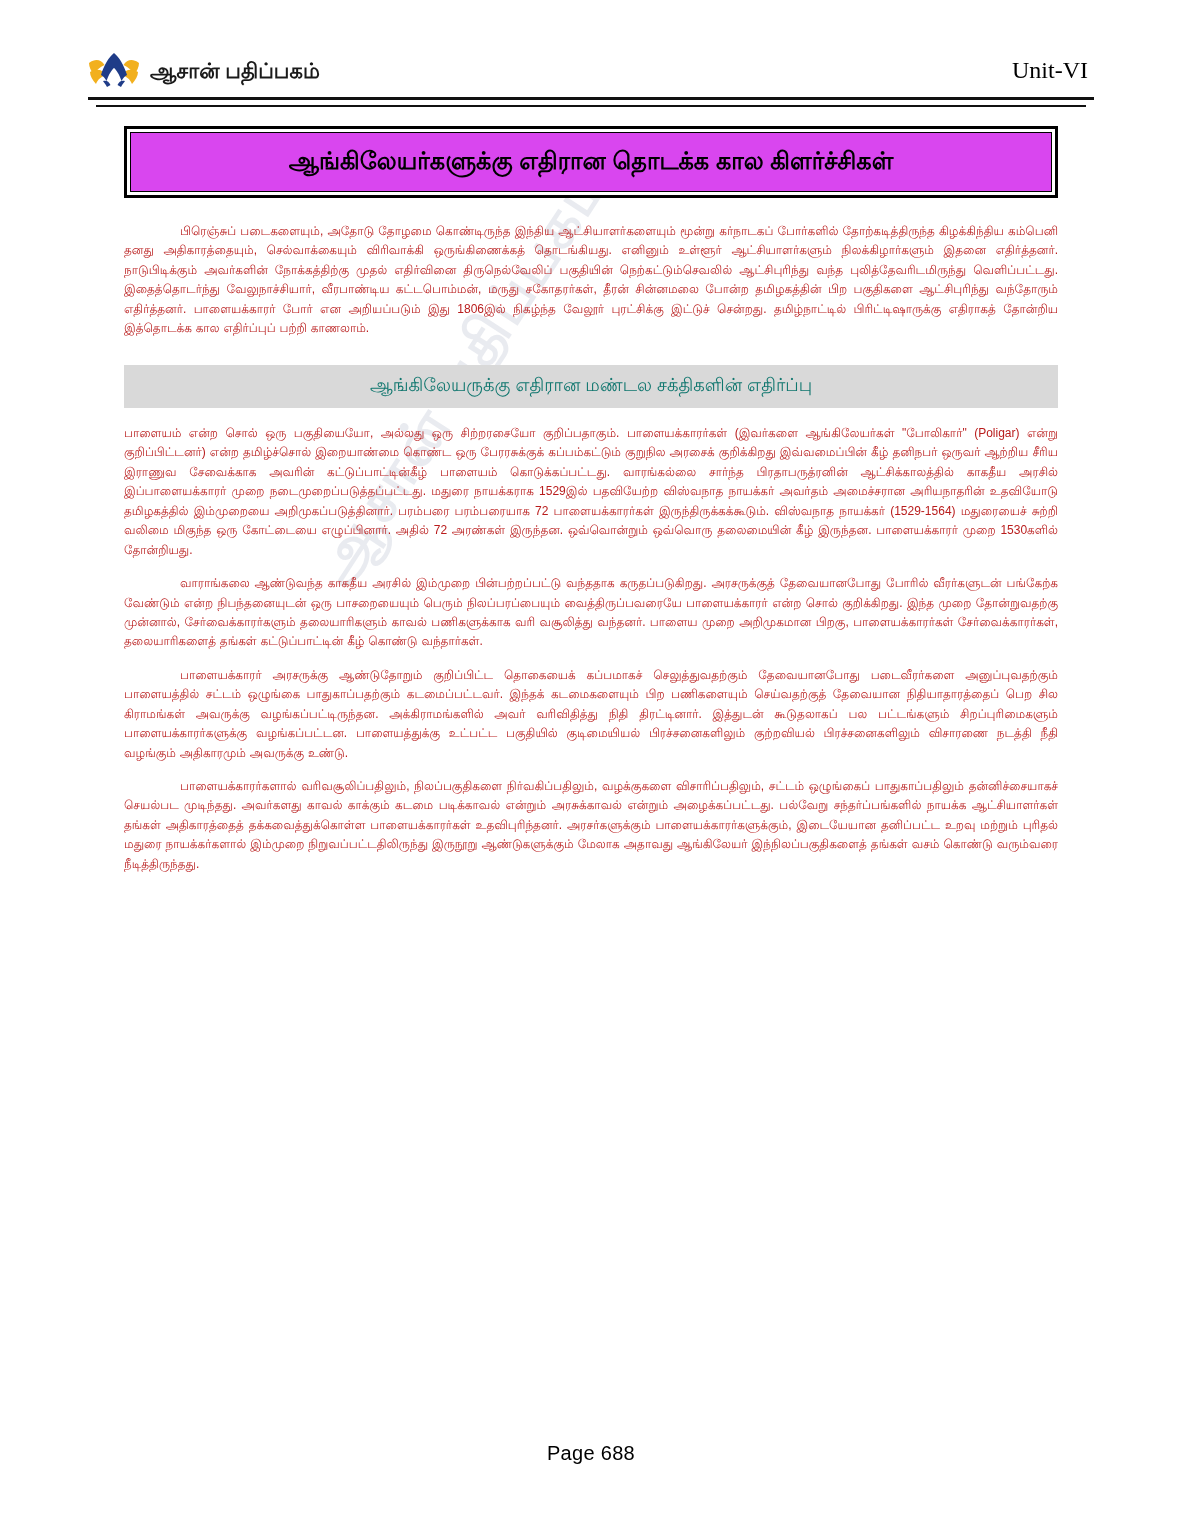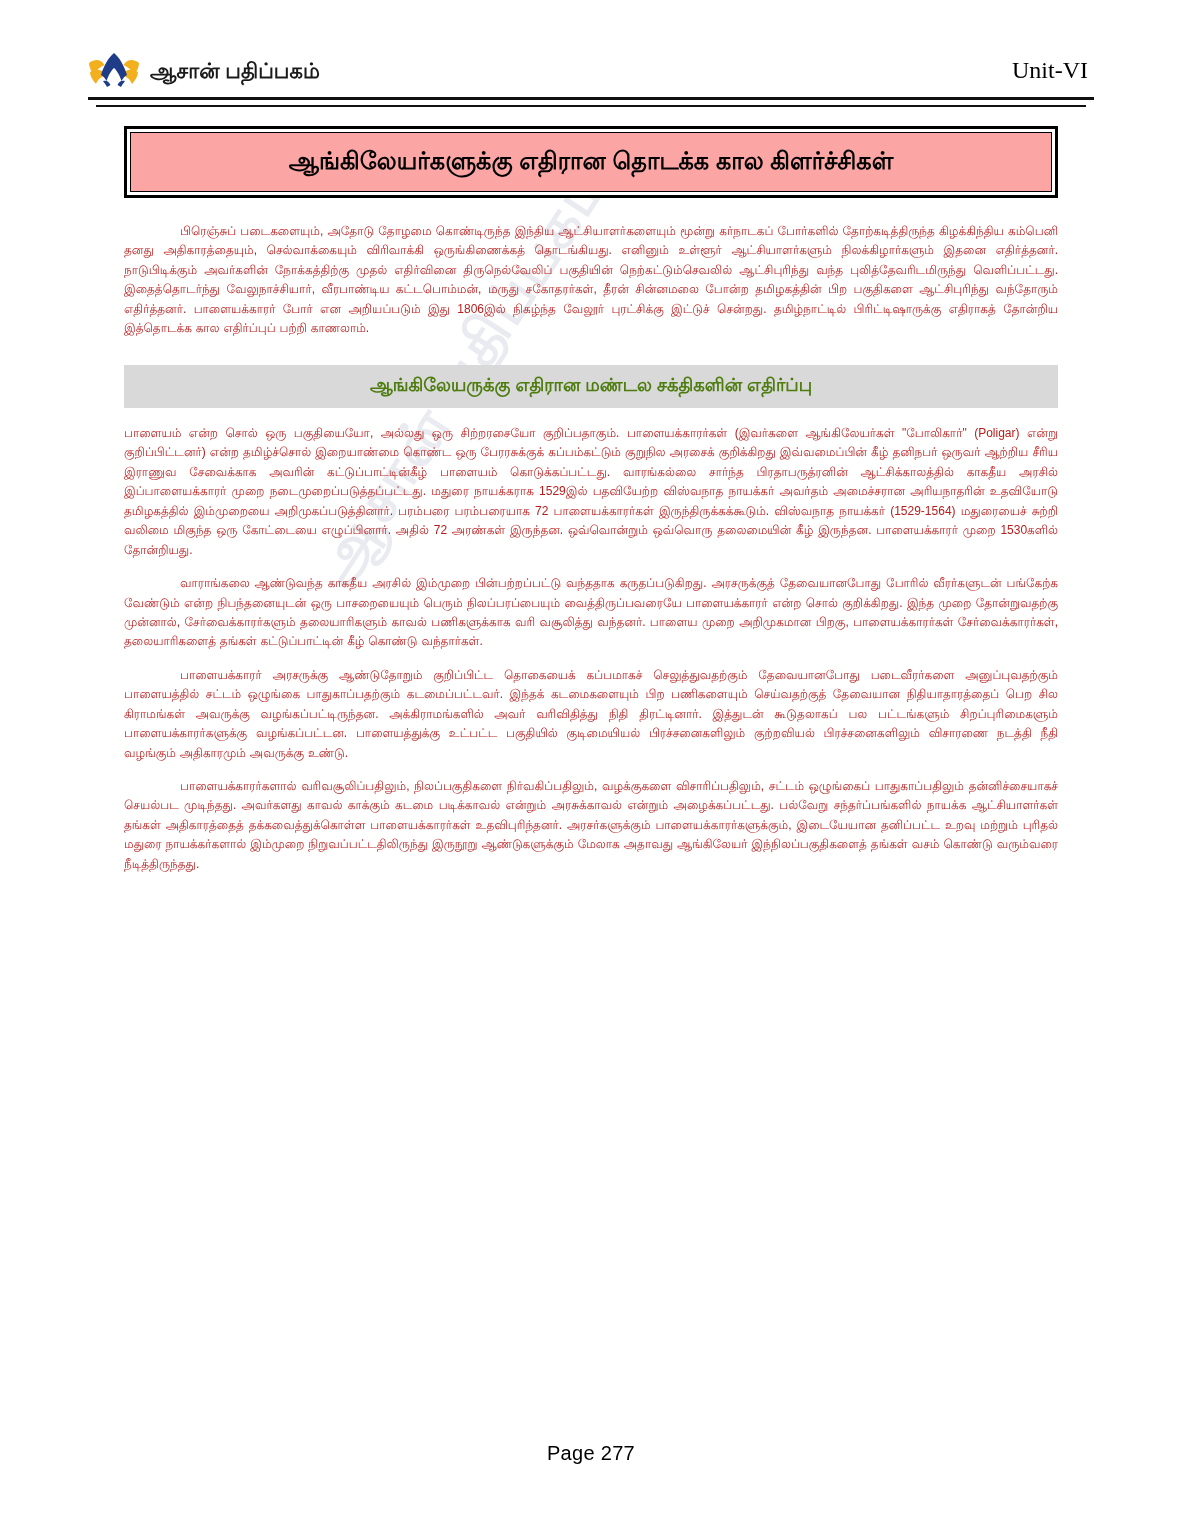--- a/index.html
+++ b/index.html
@@ -116,43 +116,43 @@
   .title-banner {
     box-sizing: border-box;
     border: 3px solid #000;
     padding: 3px;
     background: #ffffff;
     margin-bottom: 24px;
   }
   .title-banner-inner {
     box-sizing: border-box;
     border: 1px solid #000;
-    background: #fca5a5;
+    background: #d946ef;
     padding: 13px 10px 15px 10px;
     text-align: center;
   }
   .title-banner-text {
     font-size: 24px;
     font-weight: bold;
     color: #000;
     line-height: 1.25;
   }
 
   
   .section-banner {
     background: #d9d9d9;
     padding: 9px 10px 11px 10px;
     text-align: center;
     margin-top: 26px;
     margin-bottom: 16px;
   }
   .section-banner-text {
     font-size: 18px;
-    font-weight: bold;
-    color: #4d7c0f;
+    font-weight: normal;
+    color: #0f766e;
     line-height: 1.3;
   }
 
   .sub-heading {
     font-size: 17px;
     font-weight: bold;
     color: #000;
     margin: 6px 0 6px 4px;
     line-height: 1.4;
   }
@@ -233,16 +233,16 @@
 
 
     <p class="body-text no-indent">பாளையம் என்ற சொல் ஒரு பகுதியையோ, அல்லது ஒரு சிற்றரசையோ குறிப்பதாகும். பாளையக்காரர்கள் (இவர்களை ஆங்கிலேயர்கள் "போலிகார்" (Poligar) என்று குறிப்பிட்டனர்) என்ற தமிழ்ச்சொல் இறையாண்மை கொண்ட ஒரு பேரரசுக்குக் கப்பம்கட்டும் குறுநில அரசைக் குறிக்கிறது இவ்வமைப்பின் கீழ் தனிநபர் ஒருவர் ஆற்றிய சீரிய இராணுவ சேவைக்காக அவரின் கட்டுப்பாட்டின்கீழ் பாளையம் கொடுக்கப்பட்டது. வாரங்கல்லை சார்ந்த பிரதாபருத்ரனின் ஆட்சிக்காலத்தில் காகதீய அரசில் இப்பாளையக்காரர் முறை நடைமுறைப்படுத்தப்பட்டது. மதுரை நாயக்கராக 1529இல் பதவியேற்ற விஸ்வநாத நாயக்கர் அவர்தம் அமைச்சரான அரியநாதரின் உதவியோடு தமிழகத்தில் இம்முறையை அறிமுகப்படுத்தினார். பரம்பரை பரம்பரையாக 72 பாளையக்காரர்கள் இருந்திருக்கக்கூடும். விஸ்வநாத நாயக்கர் (1529-1564) மதுரையைச் சுற்றி வலிமை மிகுந்த ஒரு கோட்டையை எழுப்பினார். அதில் 72 அரண்கள் இருந்தன. ஒவ்வொன்றும் ஒவ்வொரு தலைமையின் கீழ் இருந்தன. பாளையக்காரர் முறை 1530களில் தோன்றியது.</p>
     <p class="body-text">வாராங்கலை ஆண்டுவந்த காகதீய அரசில் இம்முறை பின்பற்றப்பட்டு வந்ததாக கருதப்படுகிறது. அரசருக்குத் தேவையானபோது போரில் வீரர்களுடன் பங்கேற்க வேண்டும் என்ற நிபந்தனையுடன் ஒரு பாசறையையும் பெரும் நிலப்பரப்பையும் வைத்திருப்பவரையே பாளையக்காரர் என்ற சொல் குறிக்கிறது. இந்த முறை தோன்றுவதற்கு முன்னால், சேர்வைக்காரர்களும் தலையாரிகளும் காவல் பணிகளுக்காக வரி வசூலித்து வந்தனர். பாளைய முறை அறிமுகமான பிறகு, பாளையக்காரர்கள் சேர்வைக்காரர்கள், தலையாரிகளைத் தங்கள் கட்டுப்பாட்டின் கீழ் கொண்டு வந்தார்கள்.</p>
     <p class="body-text">பாளையக்காரர் அரசருக்கு ஆண்டுதோறும் குறிப்பிட்ட தொகையைக் கப்பமாகச் செலுத்துவதற்கும் தேவையானபோது படைவீரர்களை அனுப்புவதற்கும் பாளையத்தில் சட்டம் ஒழுங்கை பாதுகாப்பதற்கும் கடமைப்பட்டவர். இந்தக் கடமைகளையும் பிற பணிகளையும் செய்வதற்குத் தேவையான நிதியாதாரத்தைப் பெற சில கிராமங்கள் அவருக்கு வழங்கப்பட்டிருந்தன. அக்கிராமங்களில் அவர் வரிவிதித்து நிதி திரட்டினார். இத்துடன் கூடுதலாகப் பல பட்டங்களும் சிறப்புரிமைகளும் பாளையக்காரர்களுக்கு வழங்கப்பட்டன. பாளையத்துக்கு உட்பட்ட பகுதியில் குடிமையியல் பிரச்சனைகளிலும் குற்றவியல் பிரச்சனைகளிலும் விசாரணை நடத்தி நீதி வழங்கும் அதிகாரமும் அவருக்கு உண்டு.</p>
     <p class="body-text">பாளையக்காரர்களால் வரிவசூலிப்பதிலும், நிலப்பகுதிகளை நிர்வகிப்பதிலும், வழக்குகளை விசாரிப்பதிலும், சட்டம் ஒழுங்கைப் பாதுகாப்பதிலும் தன்னிச்சையாகச் செயல்பட முடிந்தது. அவர்களது காவல் காக்கும் கடமை படிக்காவல் என்றும் அரசுக்காவல் என்றும் அழைக்கப்பட்டது. பல்வேறு சந்தர்ப்பங்களில் நாயக்க ஆட்சியாளர்கள் தங்கள் அதிகாரத்தைத் தக்கவைத்துக்கொள்ள பாளையக்காரர்கள் உதவிபுரிந்தனர். அரசர்களுக்கும் பாளையக்காரர்களுக்கும், இடையேயான தனிப்பட்ட உறவு மற்றும் புரிதல் மதுரை நாயக்கர்களால் இம்முறை நிறுவப்பட்டதிலிருந்து இருநூறு ஆண்டுகளுக்கும் மேலாக அதாவது ஆங்கிலேயர் இந்நிலப்பகுதிகளைத் தங்கள் வசம் கொண்டு வரும்வரை நீடித்திருந்தது.</p>
 
   </div>
 
   <div class="footer">
-    <span class="page-number">Page 277</span>
+    <span class="page-number">Page 688</span>
   </div>
 
 </div>
 
 </body></html>

